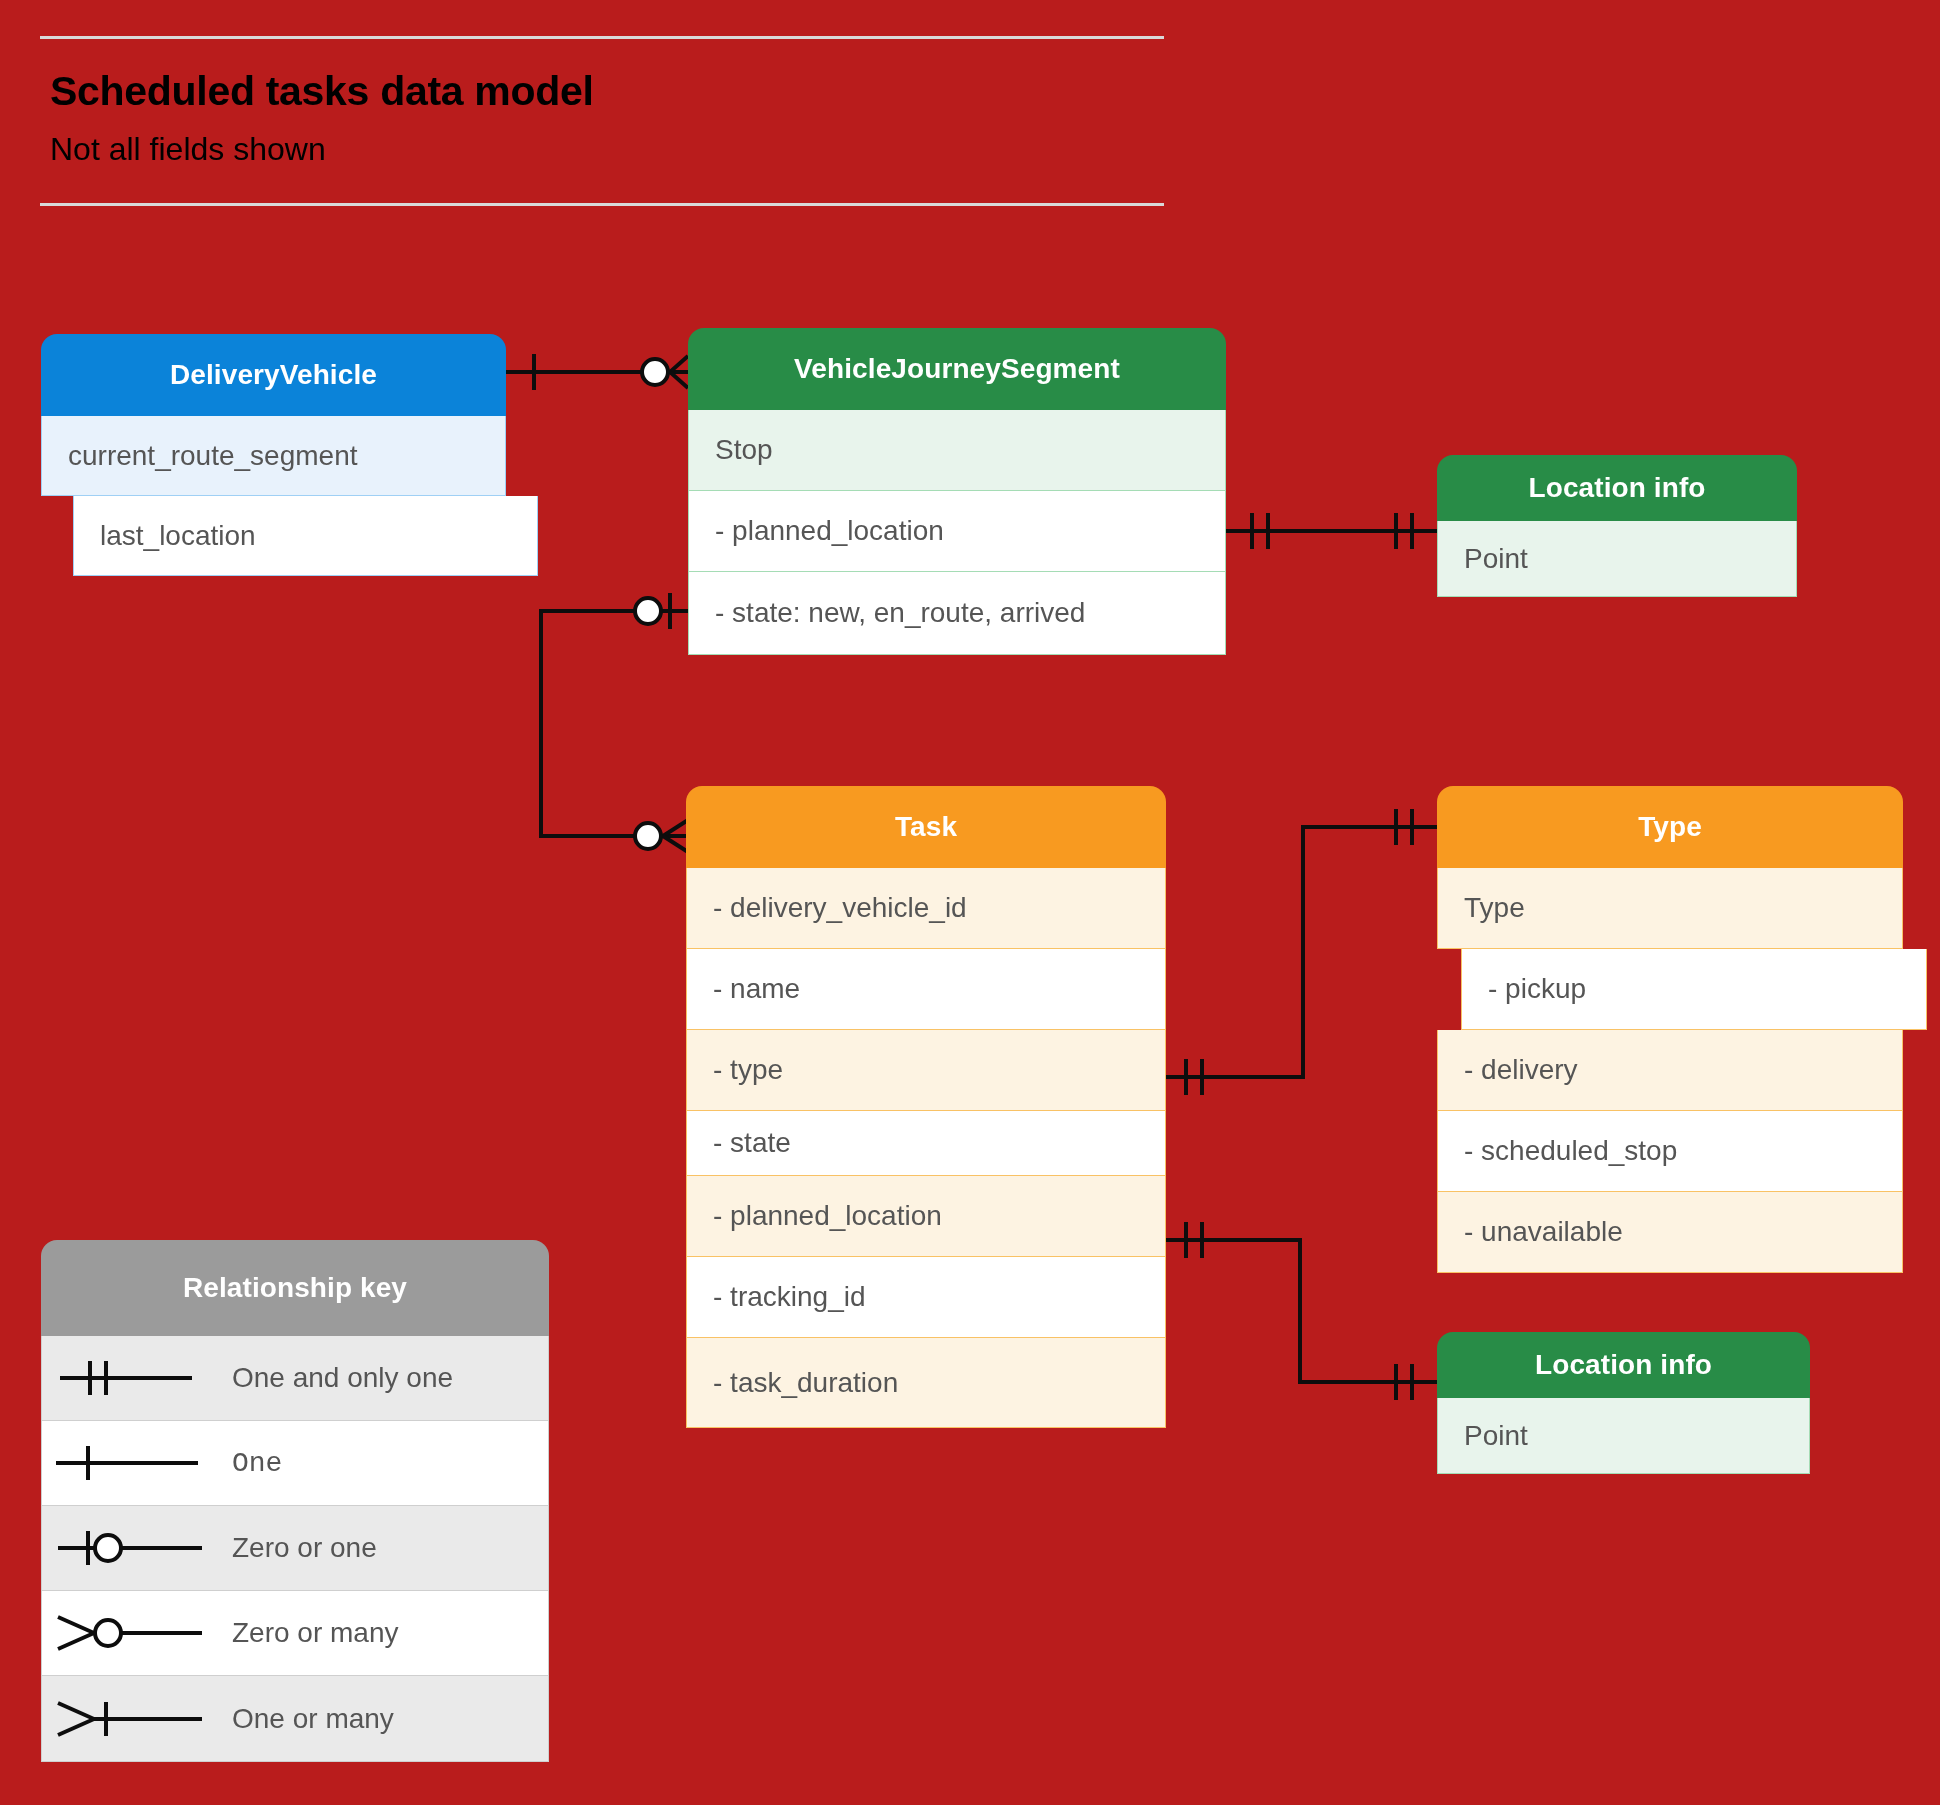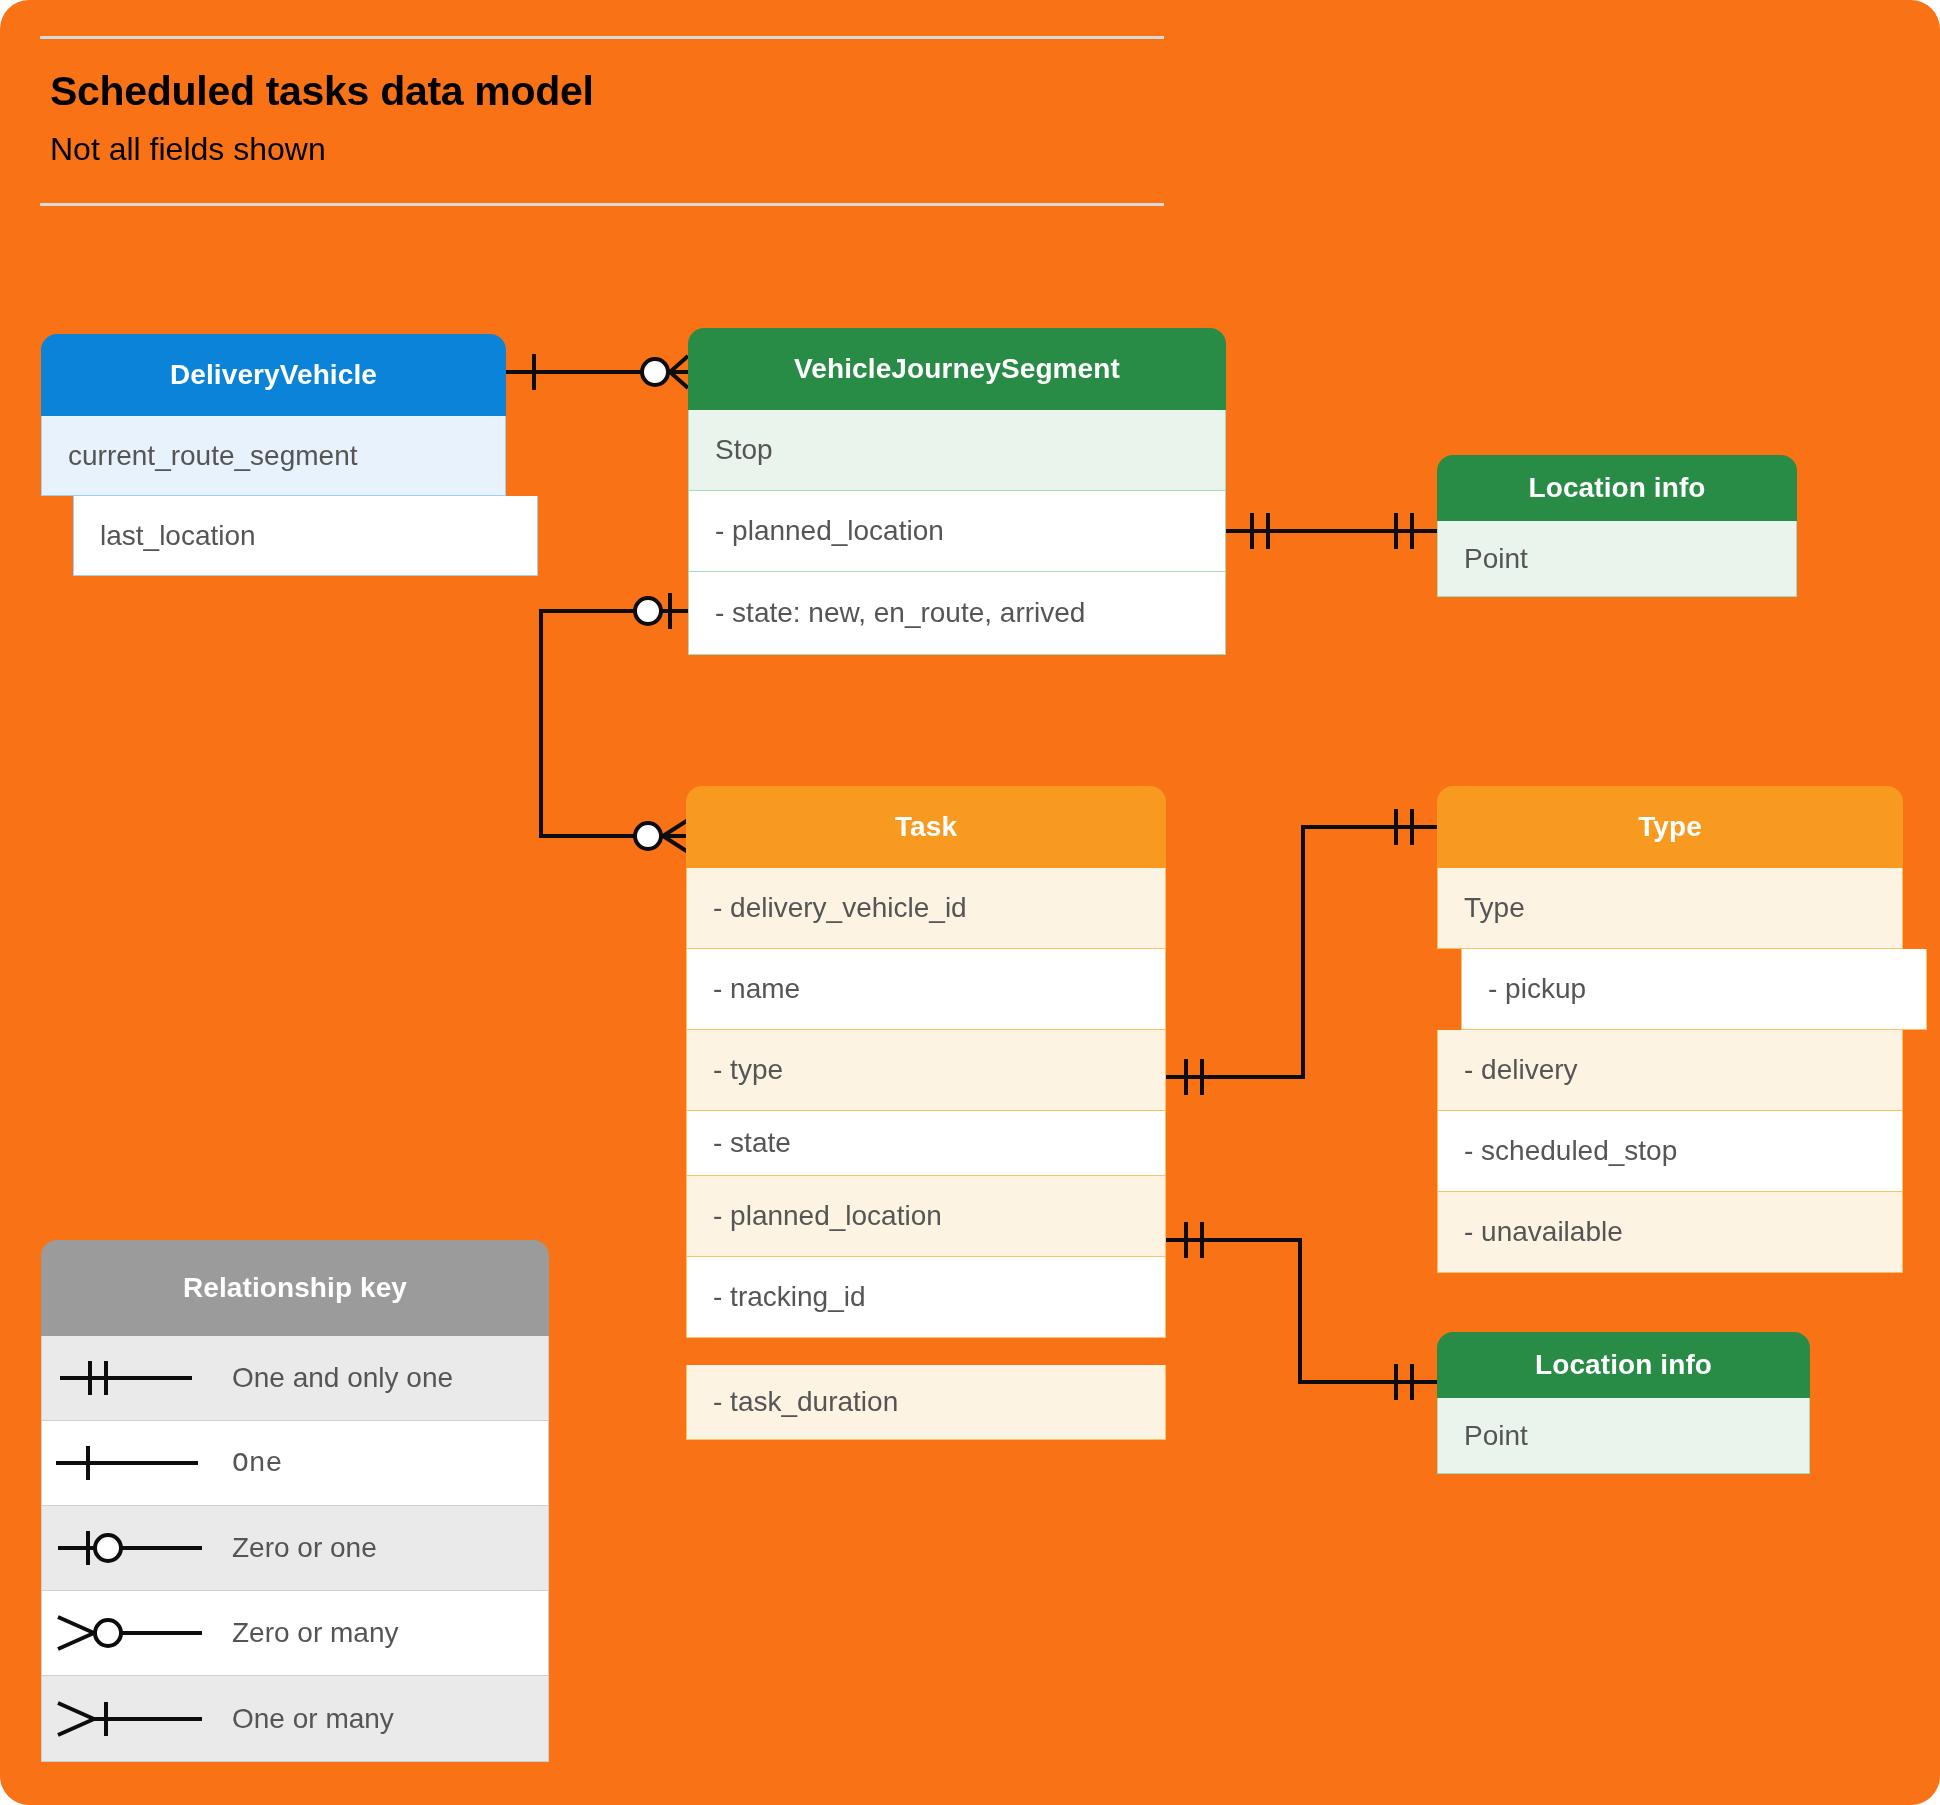--- a/index.html
+++ b/index.html
@@ -9,23 +9,22 @@
     background: #ffffff;
   }
   body {
     font-family: "Liberation Sans", sans-serif;
     -webkit-font-smoothing: antialiased;
   }
   #canvas {
     position: relative;
     width: 1940px;
     height: 1805px;
-    background: #f97316;
+    background: #b91c1c;
     overflow: hidden;
-    border-radius: 29px;
   }
 
   
   .rule {
     position: absolute;
     left: 40px;
     width: 1124px;
     height: 3px;
     background: #d9d9d9;
   }
@@ -216,21 +215,21 @@
   </div>
 
   <div class="entity e-orange" style="left:686px; top:786px; width:480px;">
     <div class="ehead" style="height:82px;">Task</div>
     <div class="erow alt" style="height:81px;">- delivery_vehicle_id</div>
     <div class="erow base" style="height:81px;">- name</div>
     <div class="erow alt" style="height:81px;">- type</div>
     <div class="erow base" style="height:65px;">- state</div>
     <div class="erow alt" style="height:81px;">- planned_location</div>
     <div class="erow base" style="height:81px;">- tracking_id</div>
-    <div class="erow alt" style="height:75px;margin-top:27px;">- task_duration</div>
+    <div class="erow alt" style="height:90px;">- task_duration</div>
   </div>
 
   <div class="entity e-orange" style="left:1437px; top:786px; width:466px;">
     <div class="ehead" style="height:82px;">Type</div>
     <div class="erow alt" style="height:81px;">Type</div>
     <div class="erow base" style="height:81px;margin-left:24px;">-   pickup</div>
     <div class="erow alt" style="height:81px;">-  delivery</div>
     <div class="erow base" style="height:81px;">-  scheduled_stop</div>
     <div class="erow alt" style="height:81px;">-  unavailable</div>
   </div>

